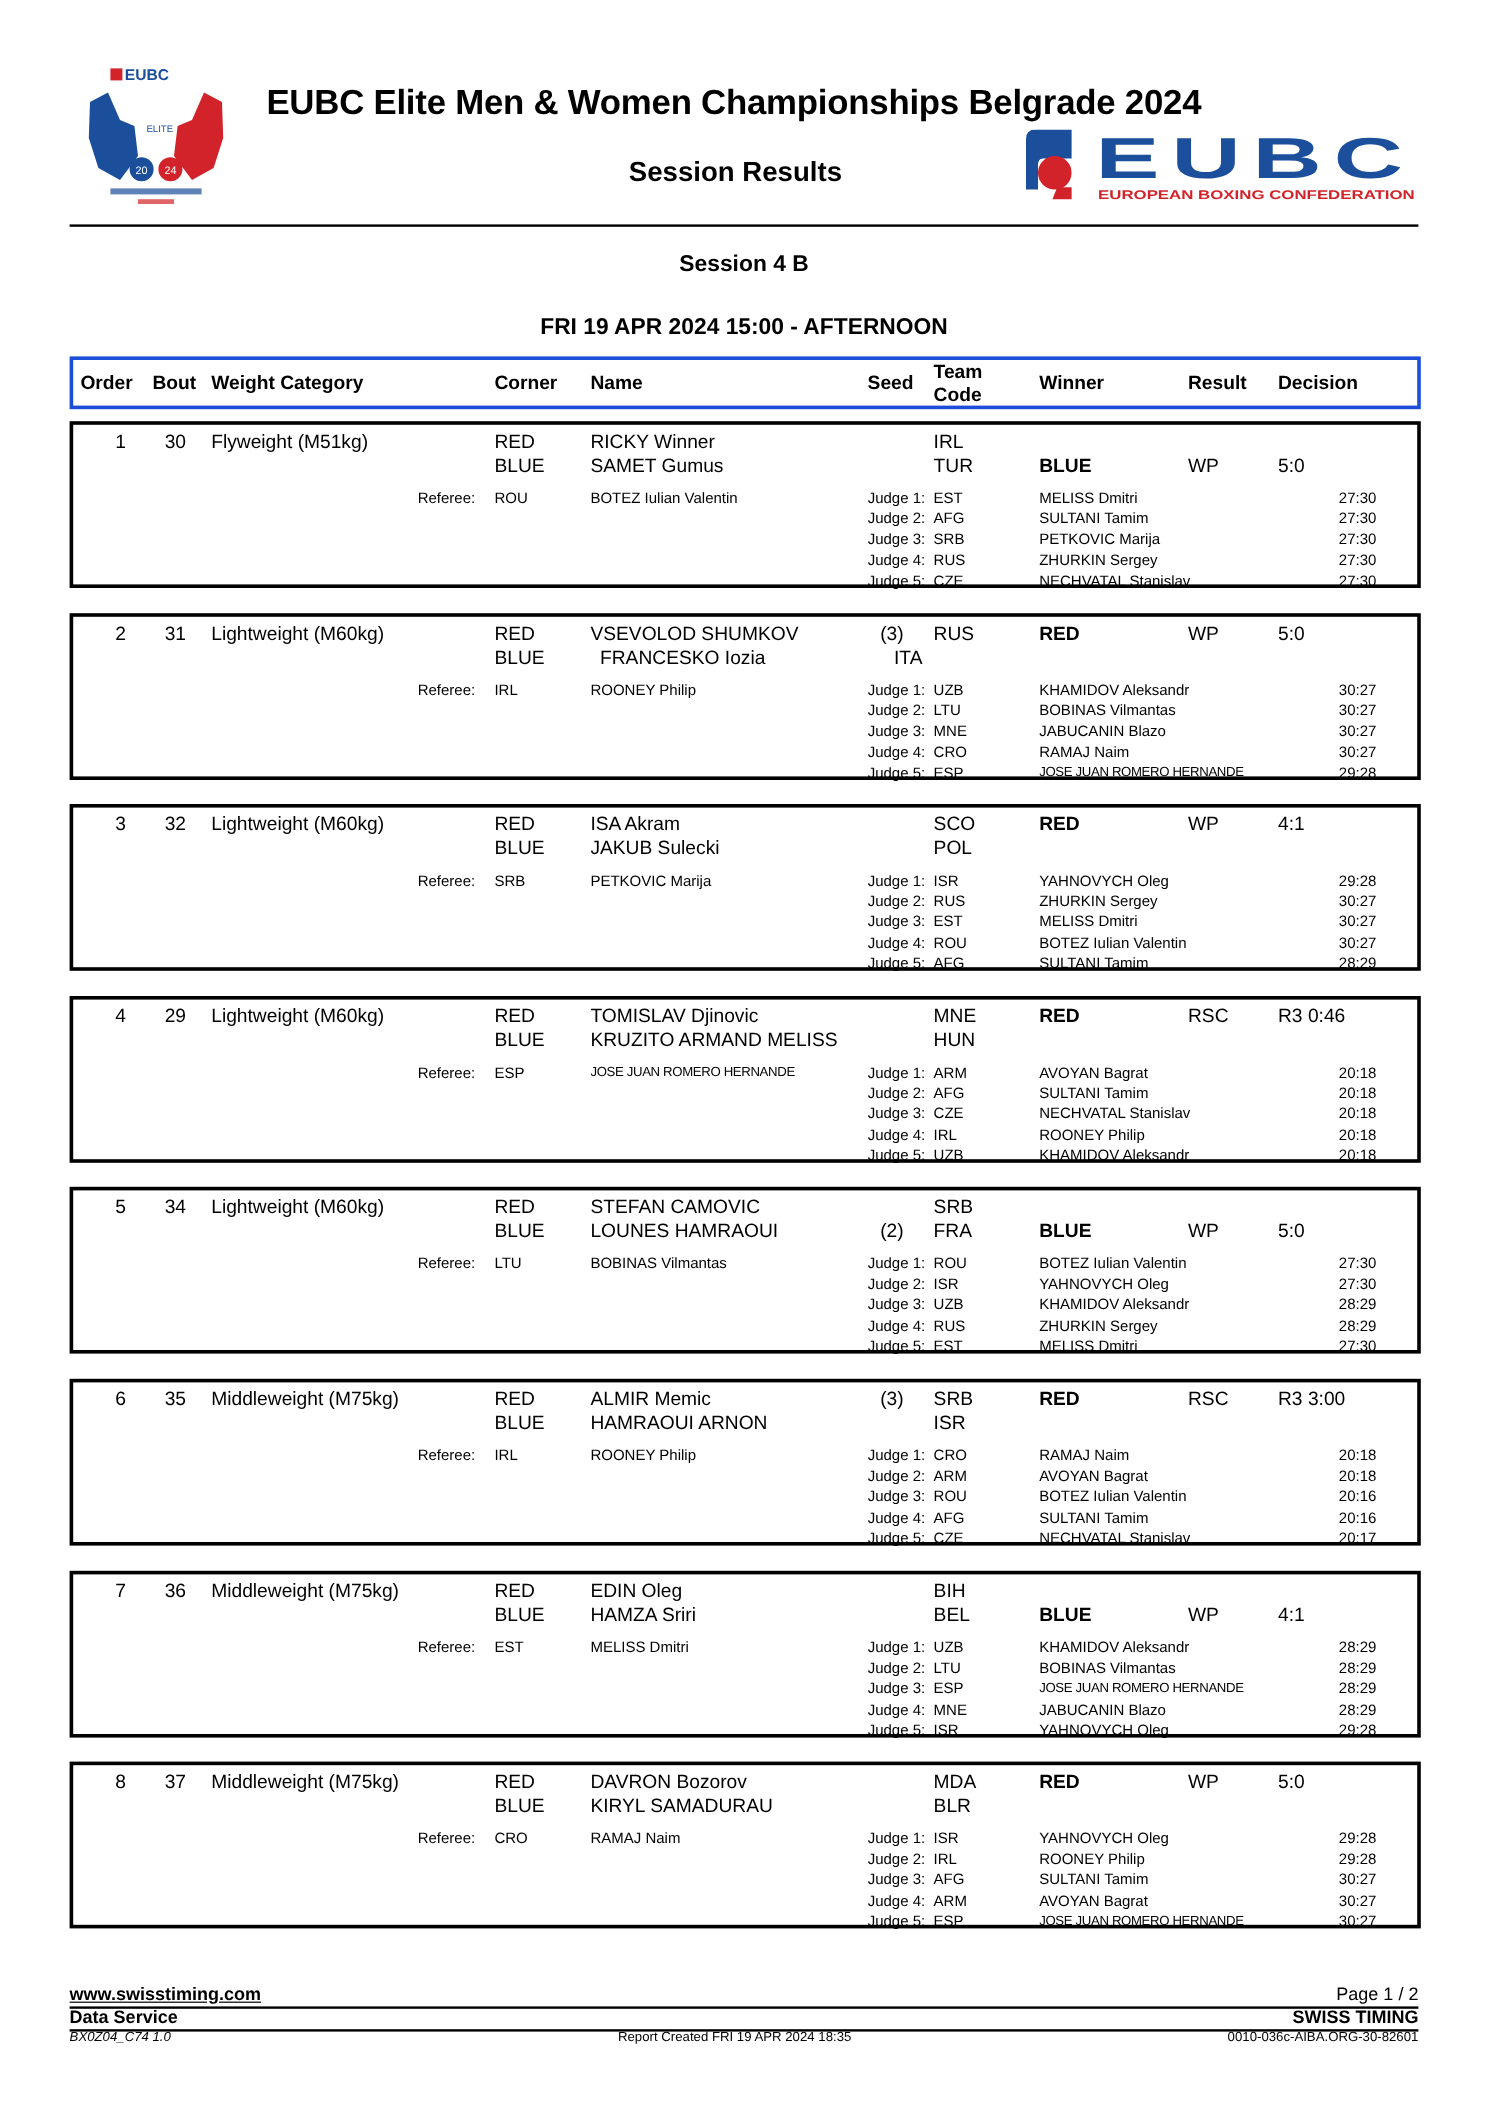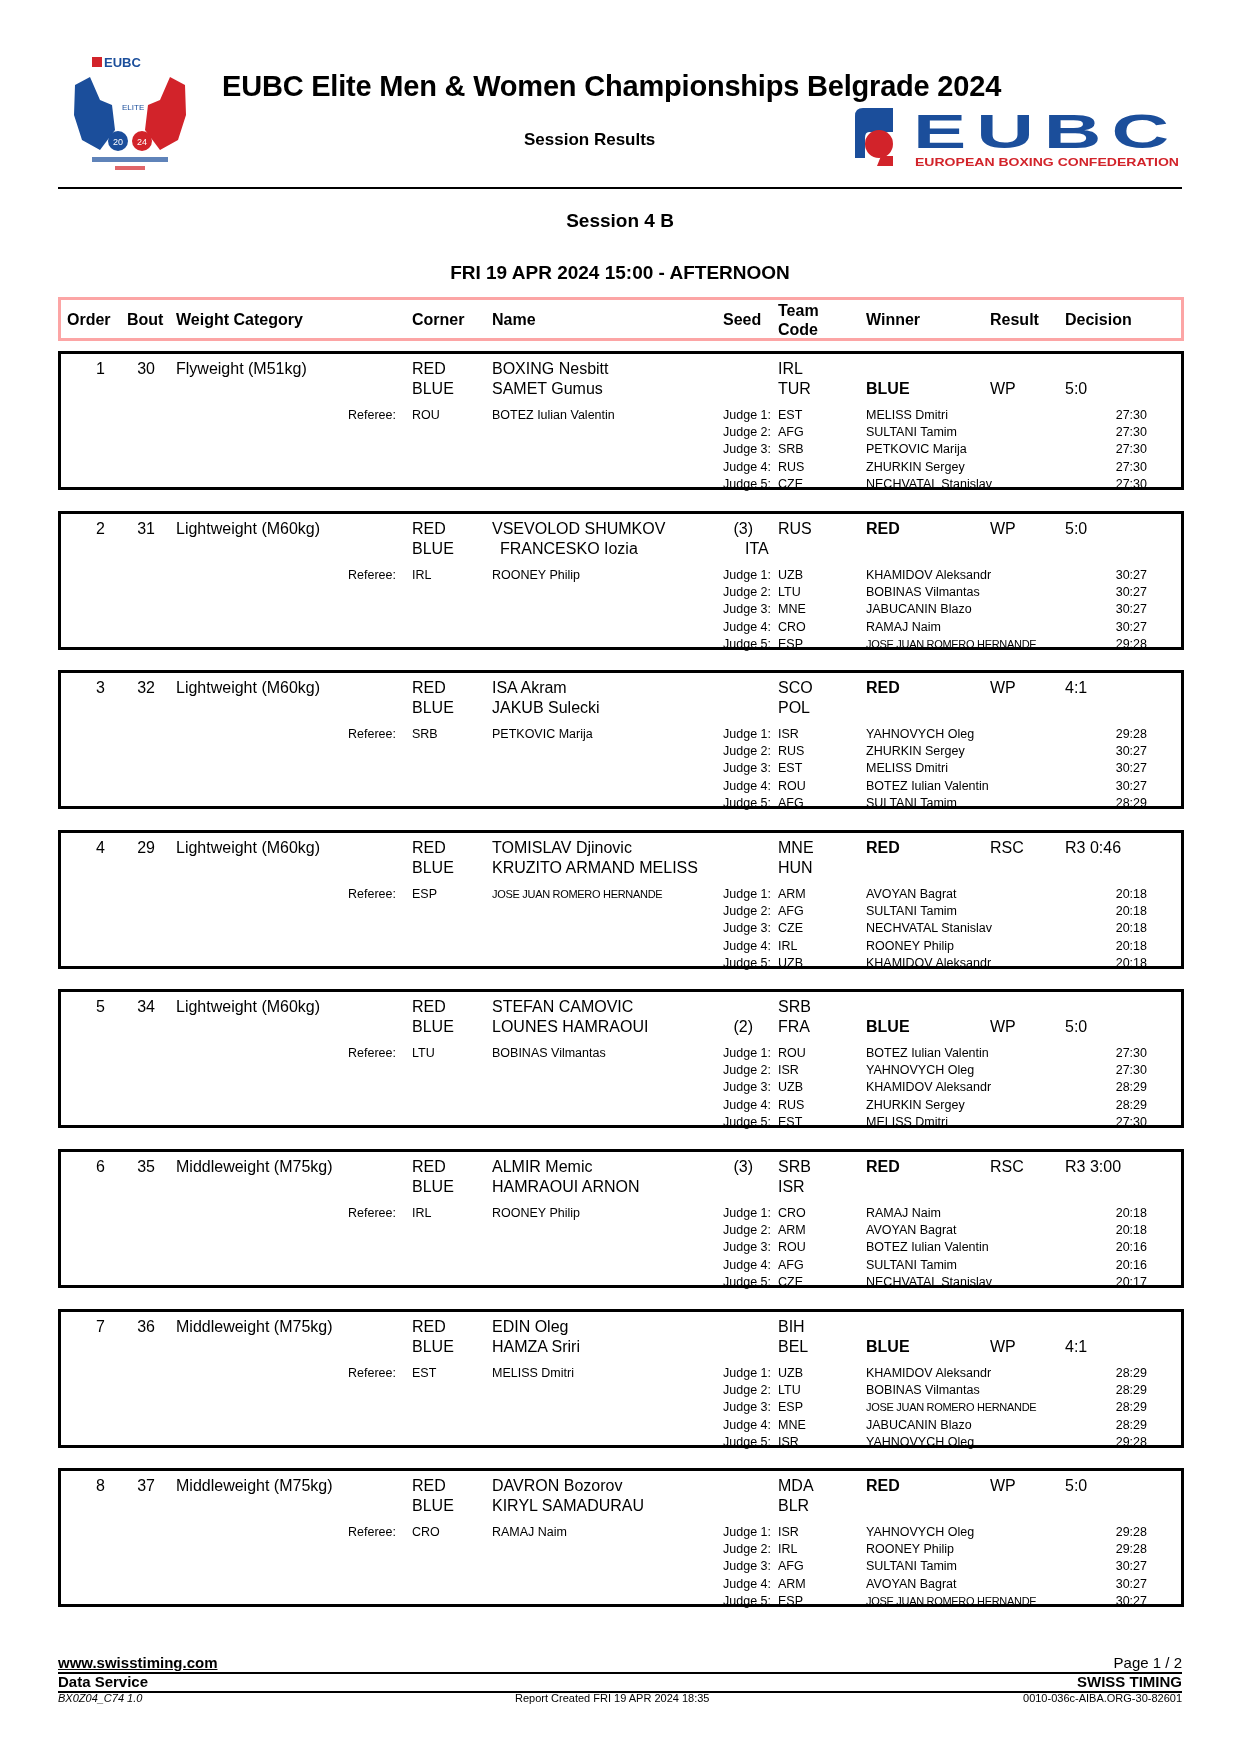--- a/index.html
+++ b/index.html
@@ -2,27 +2,27 @@
 <html><head>
 <meta charset="utf-8">
 <style>
   html, body { margin: 0; padding: 0; background: #ffffff; }
   body { width: 1240px; height: 1754px; position: relative; overflow: hidden;
          font-family: "Liberation Sans", sans-serif; color: #000; }
   .abs { position: absolute; }
   
   #logo-left { left: 70px; top: 55px; width: 120px; height: 120px; }
   #event-title { left: 222px; top: 70px; font-size: 29px; font-weight: bold; letter-spacing: -0.2px; white-space: nowrap; }
-  #doc-title { left: 524px; top: 130px; font-size: 17px; font-weight: bold; white-space: nowrap; }
+  #doc-title { left: 524px; top: 130px; font-size: 23px; font-weight: bold; white-space: nowrap; }
   #logo-right { left: 855px; top: 108px; width: 330px; height: 62px; }
   #header-rule { left: 58px; top: 187px; width: 1124px; height: 2px; background: #000; }
   #session-title { left: 0; width: 1240px; top: 210px; text-align: center; font-size: 19px; font-weight: bold; }
   #session-date { left: 0; width: 1240px; top: 262px; text-align: center; font-size: 19px; font-weight: bold; }
   
-  #table-header { left: 58px; top: 297px; width: 1120px; height: 38px; border: 3px solid #fca5a5; }
+  #table-header { left: 58px; top: 297px; width: 1120px; height: 38px; border: 3px solid #1d4ed8; }
   .th { position: absolute; font-size: 16px; font-weight: bold; white-space: nowrap; }
   
   .bout { position: absolute; left: 58px; width: 1120px; height: 133px; border: 3px solid #000; border-top-width: 3px; }
   .cell { position: absolute; white-space: nowrap; font-size: 16px; }
   .small { font-size: 12.5px; }
   .tiny { font-size: 11px; letter-spacing: -0.3px; }
   .b { font-weight: bold; }
   .r { text-align: right; }
   
   .foot-rule { position: absolute; left: 58px; width: 1124px; height: 2px; background: #000; }
@@ -79,21 +79,21 @@
   <span class="th" style="left:929px;top:11px">Result</span>
   <span class="th" style="left:1004px;top:11px">Decision</span>
 </div>
 
 <div id="bouts">
     <div class="bout" style="top: 351px;">
       <span class="cell r" style="left:0;width:44px;top:6px">1</span>
       <span class="cell r" style="left:50px;width:44px;top:6px">30</span>
       <span class="cell " style="left:115px;top:6px">Flyweight (M51kg)</span>
       <span class="cell " style="left:351px;top:6px">RED</span>
-      <span class="cell " style="left:431px;top:6px">BOXING Nesbitt</span>
+      <span class="cell " style="left:431px;top:6px">RICKY Winner</span>
       <span class="cell r" style="left:640px;width:52px;top:6px"></span>
       <span class="cell " style="left:717px;top:6px">IRL</span>
       <span class="cell " style="left:351px;top:26px">BLUE</span>
       <span class="cell " style="left:431px;top:26px">SAMET Gumus</span>
       <span class="cell r" style="left:640px;width:52px;top:26px"></span>
       <span class="cell " style="left:717px;top:26px">TUR</span>
       <span class="cell b" style="left:805px;top:26px">BLUE</span>
       <span class="cell " style="left:929px;top:26px">WP</span>
       <span class="cell " style="left:1004px;top:26px">5:0</span>
       <span class="cell small r" style="left:230px;width:105px;top:54px">Referee:</span>

